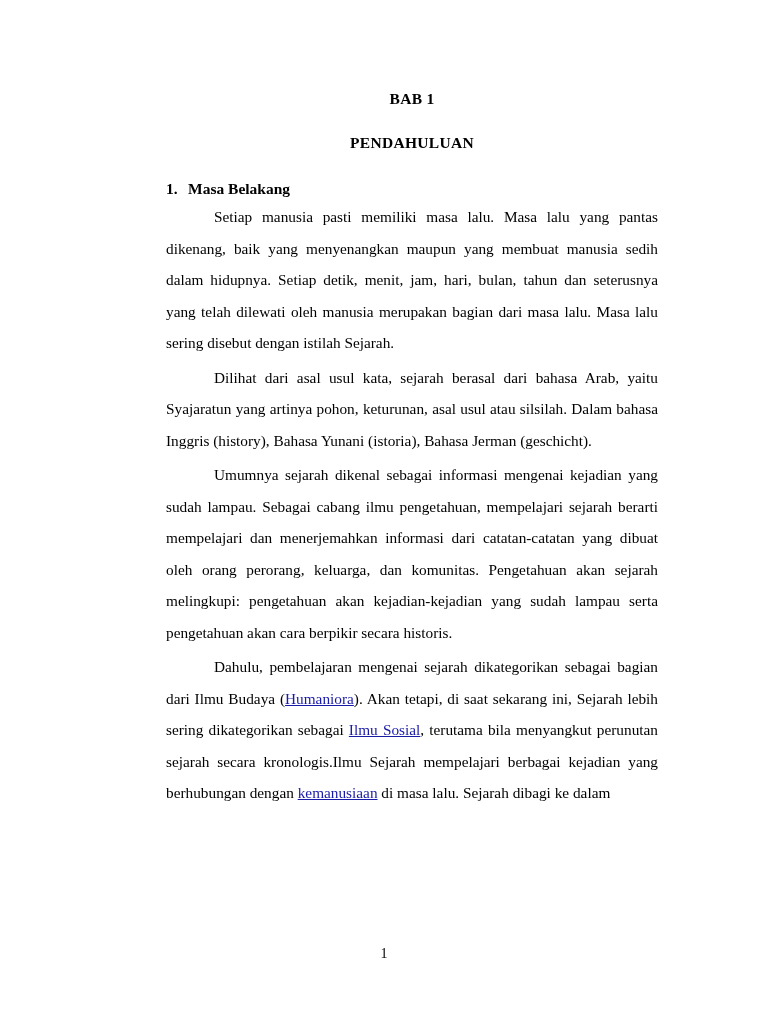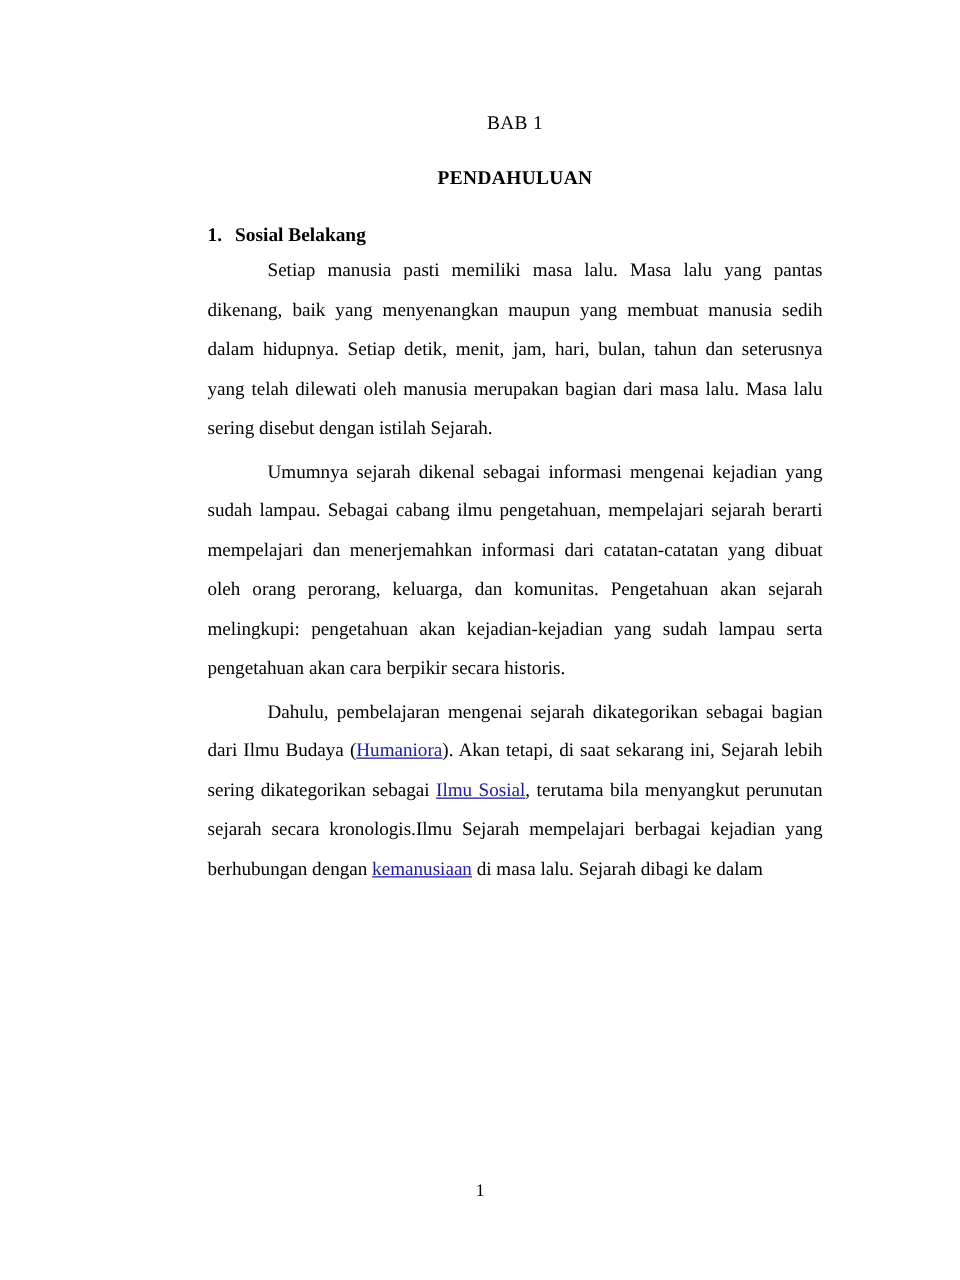--- a/index.html
+++ b/index.html
@@ -15,21 +15,21 @@
   }
   .page {
     position: relative;
     width: 768px;
     height: 1024px;
     box-sizing: border-box;
     padding: 78px 110px 40px 166px;
   }
   .doc-title {
     text-align: center;
-    font-weight: normal;
+    font-weight: bold;
     font-size: 15.5px;
     letter-spacing: 0.3px;
     margin: 0 0 0 0;
     padding-top: 12px;
   }
   .doc-subtitle {
     text-align: center;
     font-weight: bold;
     font-size: 15.5px;
     letter-spacing: 0.3px;
@@ -68,25 +68,26 @@
 </head>
 <body>
 
 <div class="page">
 
   <div class="doc-title">BAB 1</div>
 
   <div class="doc-subtitle">PENDAHULUAN</div>
 
   <div class="section-heading">
-    <span class="num">1.</span><span>Sosial Belakang</span>
+    <span class="num">1.</span><span>Masa Belakang</span>
   </div>
 
   <p class="body-par">Setiap manusia pasti memiliki masa lalu. Masa lalu yang pantas dikenang, baik yang menyenangkan maupun yang membuat manusia sedih dalam hidupnya. Setiap detik, menit, jam, hari, bulan, tahun dan seterusnya yang telah dilewati oleh manusia merupakan bagian dari masa lalu. Masa lalu sering disebut dengan istilah Sejarah.</p>
 
+  <p class="body-par">Dilihat dari asal usul kata, sejarah berasal dari bahasa Arab, yaitu Syajaratun yang artinya pohon, keturunan, asal usul atau silsilah. Dalam bahasa Inggris (history), Bahasa Yunani (istoria), Bahasa Jerman (geschicht).</p>
 
 
   <p class="body-par">Umumnya sejarah dikenal sebagai informasi mengenai kejadian yang sudah lampau. Sebagai cabang ilmu pengetahuan, mempelajari sejarah berarti mempelajari dan menerjemahkan informasi dari catatan-catatan yang dibuat oleh orang perorang, keluarga, dan komunitas. Pengetahuan akan sejarah melingkupi: pengetahuan akan kejadian-kejadian yang sudah lampau serta pengetahuan akan cara berpikir secara historis.</p>
 
   <p class="body-par">Dahulu, pembelajaran mengenai sejarah dikategorikan sebagai bagian dari Ilmu Budaya (<a class="doclink" href="#">Humaniora</a>). Akan tetapi, di saat sekarang ini, Sejarah lebih sering dikategorikan sebagai <a class="doclink" href="#">Ilmu Sosial</a>, terutama bila menyangkut perunutan sejarah secara kronologis.Ilmu Sejarah mempelajari berbagai kejadian yang berhubungan dengan <a class="doclink" href="#">kemanusiaan</a> di masa lalu. Sejarah dibagi ke dalam</p>
 
   <div class="page-number">1</div>
 
 </div>
 

